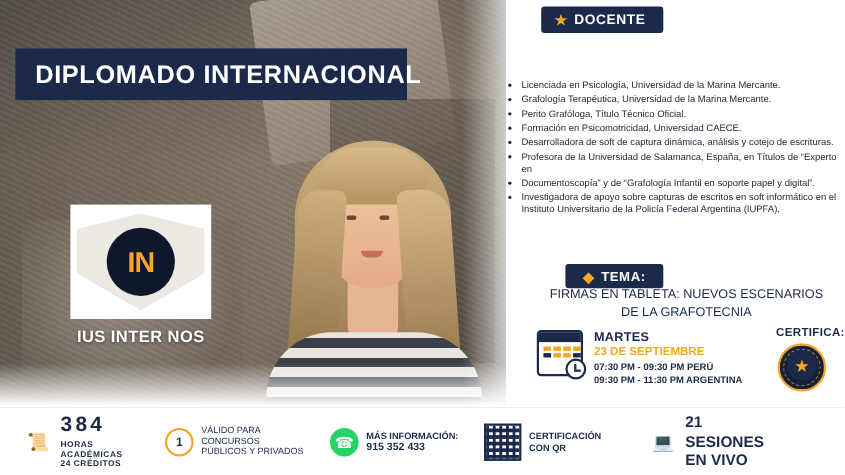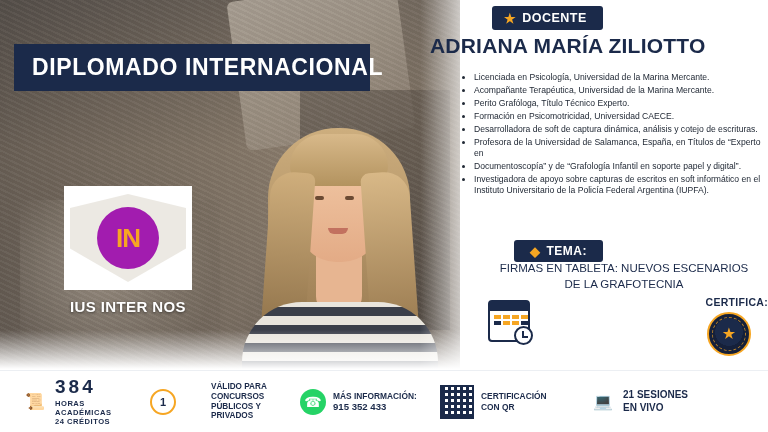--- a/index.html
+++ b/index.html
@@ -144,21 +144,21 @@
   }
   .logo-shield{
     position:absolute; left:6px; top:8px; width:116px; height:88px;
     background:#e9e5de;
     clip-path: polygon(50% 0,100% 16%,100% 62%,50% 100%,0 62%,0 16%);
     opacity:.85;
   }
   .logo-circle{
     position:relative;
     width:62px; height:62px; border-radius:50%;
-    background:#a21caf;
+    background:#0f172a;
     display:flex; align-items:center; justify-content:center;
   }
   .logo-circle span{
     color:#f6a623; font-weight:bold; font-size:26px; letter-spacing:-1px;
   }
   .logo-caption{
     margin-top:8px; color:#ffffff; font-weight:bold; font-size:15px; letter-spacing:.4px;
     text-shadow: 0 1px 3px rgba(0,0,0,.55);
   }
 
@@ -261,37 +261,37 @@
     width:26px; height:26px; flex:0 0 auto; position:relative;
     display:flex; align-items:center; justify-content:center;
     color:#1b2a4a;
   }
   .bi .tx{ line-height:1.2; }
   .b-hours{ margin-left:16px; width:128px; }
   .hours-num{ color:#1b2a4a; font-weight:bold; font-size:19px; letter-spacing:3px; }
   .hours-l1{ color:#1b2a4a; font-size:7.6px; font-weight:bold; letter-spacing:.5px; }
   .hours-l2{ color:#1b2a4a; font-size:7.6px; font-weight:bold; letter-spacing:.5px; }
   .b-valid{ width:150px; }
-  .valid-l{ color:#1b2a4a; font-weight:bold; font-size:8.2px;margin-left:28px; }
+  .valid-l{ color:#1b2a4a; font-weight:normal; font-size:8.2px; }
   .b-info{ width:140px; }
   .info-l1{ color:#1b2a4a; font-weight:bold; font-size:8.4px; }
   .info-l2{ color:#1b2a4a; font-weight:bold; font-size:9.6px; }
   .b-qr{ width:150px; }
   .qr{
     width:34px; height:34px;
     background-image:
       linear-gradient(90deg,#1b2a4a 50%, transparent 50%),
       linear-gradient(0deg,#1b2a4a 50%, transparent 50%);
     background-size: 6px 6px, 6px 6px;
     background-color:#ffffff;
     border:2px solid #1b2a4a;
   }
   .qr-l{ color:#1b2a4a; font-weight:bold; font-size:8.4px; line-height:1.25; }
   .b-sessions{ width:130px; }
-  .sess-l{ color:#1b2a4a; font-weight:bold; font-size:10px; line-height:1.25; }
+  .sess-l{ color:#1b2a4a; font-weight:bold; font-size:14px; line-height:1.25; }
 
   .ring{
     width:26px; height:26px; border-radius:50%; border:2px solid #f6a623;
     display:flex; align-items:center; justify-content:center;
     color:#1b2a4a; font-weight:bold; font-size:11px;
   }
   .wa{
     width:26px; height:26px; border-radius:50%; background:#25D366;
     display:flex; align-items:center; justify-content:center; color:#fff; font-size:14px;
   }
@@ -336,26 +336,25 @@
     </div>
     <div class="logo-caption">IUS INTER NOS</div>
   </div>
 
   <div class="right-col">
     <div class="docente-pill">
       <span class="badge-ico">★</span>
       <span>DOCENTE</span>
     </div>
 
-    <div class="teacher-name">ADRIANA MARÍA ZILIOTTO</div>
 
     <ul class="bullets">
       <li>Licenciada en Psicología, Universidad de la Marina Mercante.</li>
-      <li>Acompañante Terapéutica, Universidad de la Marina Mercante.</li>
-      <li>Perito Grafóloga, Título Técnico Experto.</li>
+      <li>Grafología Terapéutica, Universidad de la Marina Mercante.</li>
+      <li>Perito Grafóloga, Título Técnico Oficial.</li>
       <li>Formación en Psicomotricidad, Universidad CAECE.</li>
       <li>Desarrolladora de soft de captura dinámica, análisis y cotejo de escrituras.</li>
       <li>Profesora de la Universidad de Salamanca, España, en Títulos de “Experto en</li>
       <li>Documentoscopía” y de “Grafología Infantil en soporte papel y digital”.</li>
       <li>Investigadora de apoyo sobre capturas de escritos en soft informático en el Instituto Universitario de la Policía Federal Argentina (IUPFA).</li>
     </ul>
 
     <div class="tema-pill">
       <span class="badge-ico">◆</span>
       <span>TEMA:</span>
@@ -374,20 +373,26 @@
           <i></i>
           <i></i>
           <i></i>
         <i class="d"></i>
           <i></i>
           <i></i>
           <i class="d"></i>
       </div>
       <div class="clock"></div>
     </div>
+    <div class="sched-text">
+      <div class="sched-day">MARTES</div>
+      <div class="sched-date">23 DE SEPTIEMBRE</div>
+      <div class="sched-line">07:30 PM - 09:30 PM PERÚ</div>
+      <div class="sched-line">09:30 PM - 11:30 PM ARGENTINA</div>
+    </div>
   </div>
 
   <div class="certifica">
     <div class="certifica-label">CERTIFICA:</div>
     <div class="seal">
         <span>★</span>
       </div>
   </div>
 
   <div class="bottom-bar">

